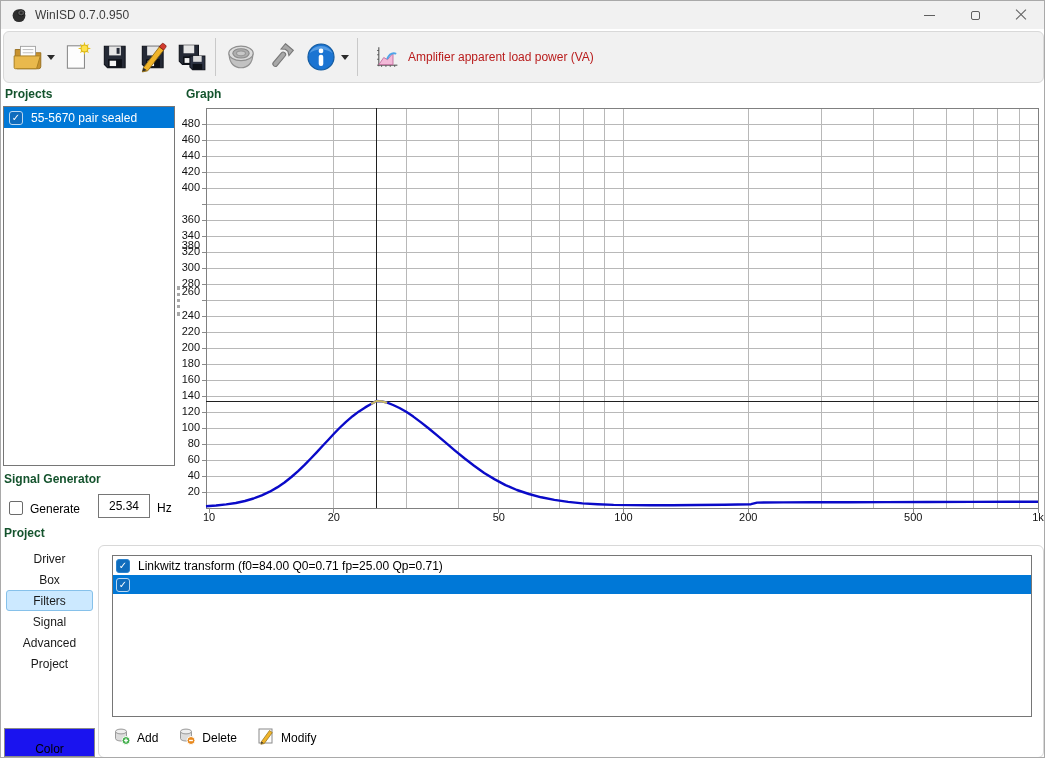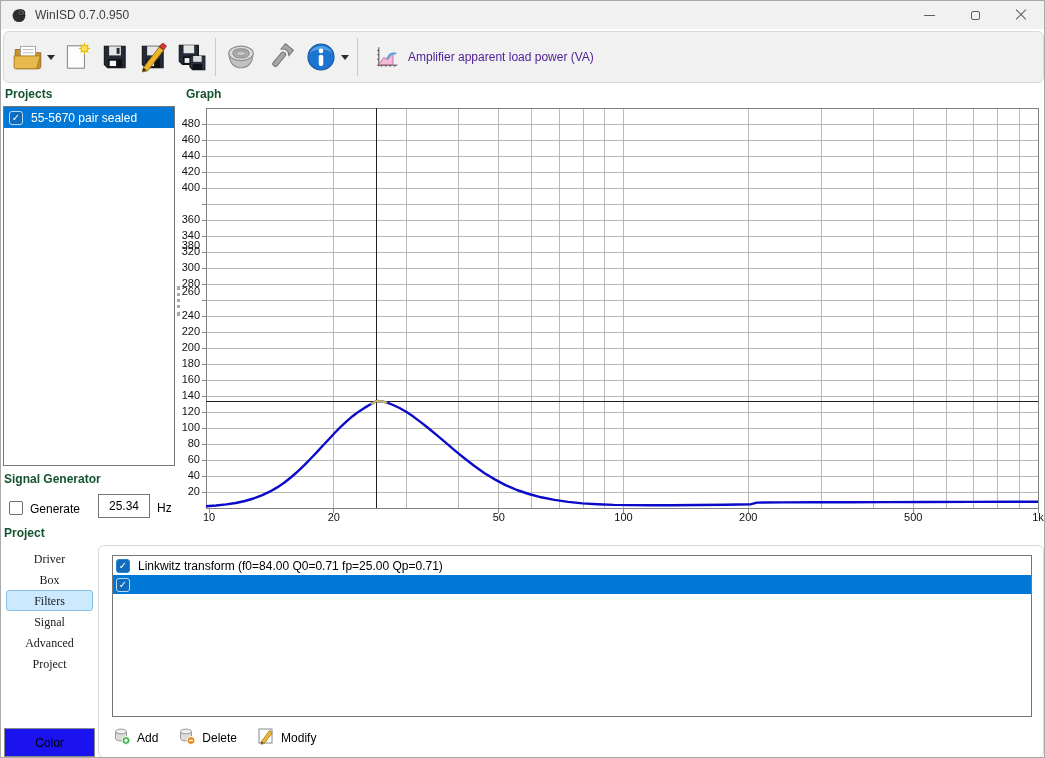--- a/index.html
+++ b/index.html
@@ -25,21 +25,21 @@
 
   
   .toolbar { position:absolute; left:2px; top:30px; width:1041px; height:52px;
              background:#f1f1f1; border:1px solid #d9d9d9; border-radius:6px;
              display:flex; align-items:center; padding:0 5px; }
   .tb-btn { height:44px; padding:0 3px; display:flex; align-items:center; border-radius:4px; }
   .dd-arrow { width:0; height:0; border-left:4px solid transparent;
               border-right:4px solid transparent; border-top:5px solid #2b2b2b; margin-left:3px; }
   .tb-sep { width:1px; height:38px; background:#c9c9c9; margin:0 5px; }
   .graph-selector { display:flex; align-items:center; gap:9px; margin-left:8px;
-                    font-size:12px; color:#4c1d95; height:44px; padding:0 4px; }
+                    font-size:12px; color:#b91c1c; height:44px; padding:0 4px; }
   .readout { margin-left:auto; width:152px; height:46px; border:1px solid #a6a6a6;
              border-radius:5px; background:#f6f6f6; display:flex; flex-direction:column;
              justify-content:center; align-items:flex-end; padding-right:9px;
              font-size:12px; color:#000; gap:4px; }
 
   
   .section-h { position:absolute; font-weight:bold; font-size:12px; color:#14532d; }
 
   
   .projects-box { position:absolute; left:2px; top:105px; width:172px; height:360px;
@@ -66,37 +66,37 @@
                background:#fff; border:1px solid #6b6b6b; border-radius:2px; }
   .gen-label { position:absolute; left:29px; top:501px; font-size:12px; color:#000; }
   .freq-input { position:absolute; left:97px; top:493px; width:52px; height:24px;
                 border:1px solid #767676; font-size:12px; text-align:center;
                 font-family:"Liberation Sans", sans-serif; background:#fff; }
   .freq-unit { position:absolute; left:156px; top:500px; font-size:12px; color:#000; }
 
   
   #project-nav { position:absolute; left:0; top:547px; width:97px; }
   .nav-item { height:21px; line-height:20px; text-align:center; font-size:12px; color:#1a1a1a;
-              margin:0 5px; border:1px solid transparent; border-radius:3px;font-family:Liberation Serif, serif; }
+              margin:0 5px; border:1px solid transparent; border-radius:3px; }
   .nav-item.selected { background:#cce9ff; border-color:#86c1ea; }
 
   
   .filters-panel { position:absolute; left:97px; top:544px; width:946px; height:213px;
                    border:1px solid #d8d8d8; border-radius:6px; background:#fff; }
   .filters-box { position:absolute; left:13px; top:9px; width:920px; height:162px;
                  border:1px solid #767676; background:#fff; overflow:hidden; }
   .filter-row { height:19px; display:flex; align-items:center; font-size:12px; color:#000; }
   .filter-row.selected { background:#0078d7; color:#fff; }
   .filter-actions { position:absolute; left:14px; top:181px; display:flex;
                     align-items:center; gap:20px; }
   .action-btn { display:flex; align-items:flex-end; gap:6px; font-size:12px; color:#000; }
 
   
   .color-btn { position:absolute; left:3px; top:727px; width:91px; height:29px;
-               border:1px solid #8a8a8a; display:flex; align-items:center;
+               border:1px solid #8a8a8a; display:flex; align-items:flex-end;
                justify-content:center; font-size:12px; color:#000; }
 </style>
 </head>
 <body>
 
 <div class="window">
 
   <div class="titlebar">
     <svg class="titlebar-icon" viewBox="0 0 16 16">
       <circle cx="8" cy="8.6" r="6.4" fill="#2e2e2e"></circle>

